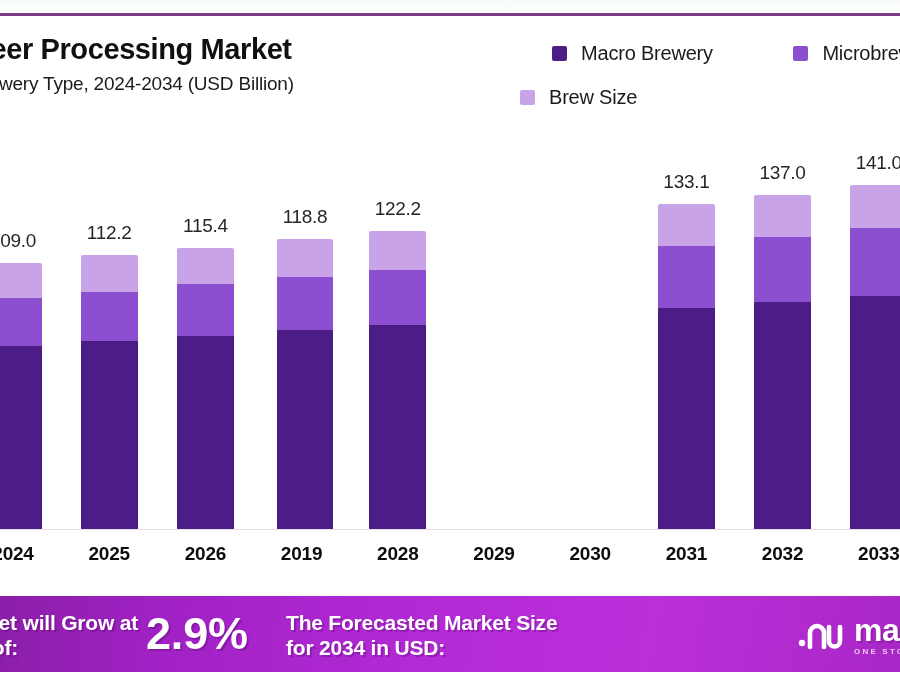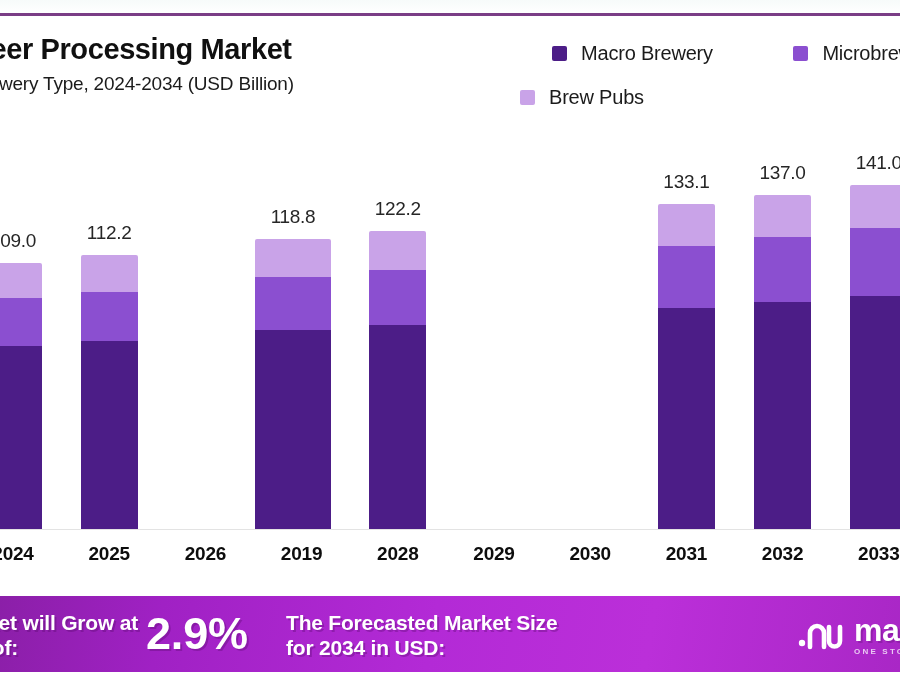--- a/index.html
+++ b/index.html
@@ -117,40 +117,46 @@
         <span class="legend-label">Macro Brewery</span>
       </div>
       <div class="legend-item">
         <span class="legend-swatch" style="background:#8b4fd0"></span>
         <span class="legend-label">Microbrewery</span>
       </div>
     </div>
     <div class="legend-row" id="legend-row-2">
       <div class="legend-item">
         <span class="legend-swatch" style="background:#c9a3e8"></span>
-        <span class="legend-label">Brew Pubs</span>
+        <span class="legend-label">Brew Size</span>
       </div>
     </div>
   </div>
 </div>
 
 <div id="plot">
     <div class="bar-group" style="left: -15.5px; width: 57px; height: 266.816px;">
       <div class="bar-value">109.0</div>
       <div class="seg seg-top" style="height: 13.211%; background: rgb(201, 163, 232);"></div>
       <div class="seg" style="height: 17.7982%; background: rgb(139, 79, 208);"></div>
       <div class="seg" style="height: 68.9908%; background: rgb(76, 29, 135);"></div>
     </div>
     <div class="bar-group" style="left: 80.7px; width: 57px; height: 274.649px;">
       <div class="bar-value">112.2</div>
       <div class="seg seg-top" style="height: 13.1907%; background: rgb(201, 163, 232);"></div>
       <div class="seg" style="height: 17.8253%; background: rgb(139, 79, 208);"></div>
       <div class="seg" style="height: 68.984%; background: rgb(76, 29, 135);"></div>
     </div>
-    <div class="bar-group" style="left: 255px; width: 76px; height: 290.805px;">
+    <div class="bar-group" style="left: 176.9px; width: 57px; height: 282.482px;">
+      <div class="bar-value">115.4</div>
+      <div class="seg seg-top" style="height: 12.9983%; background: rgb(201, 163, 232);"></div>
+      <div class="seg" style="height: 18.1976%; background: rgb(139, 79, 208);"></div>
+      <div class="seg" style="height: 68.8042%; background: rgb(76, 29, 135);"></div>
+    </div>
+    <div class="bar-group" style="left: 277px; width: 56px; height: 290.805px;">
       <div class="bar-value">118.8</div>
       <div class="seg seg-top" style="height: 12.963%; background: rgb(201, 163, 232);"></div>
       <div class="seg" style="height: 18.3502%; background: rgb(139, 79, 208);"></div>
       <div class="seg" style="height: 68.6869%; background: rgb(76, 29, 135);"></div>
     </div>
     <div class="bar-group" style="left: 369.3px; width: 57px; height: 299.128px;">
       <div class="bar-value">122.2</div>
       <div class="seg seg-top" style="height: 13.0115%; background: rgb(201, 163, 232);"></div>
       <div class="seg" style="height: 18.4124%; background: rgb(139, 79, 208);"></div>
       <div class="seg" style="height: 68.5761%; background: rgb(76, 29, 135);"></div>

